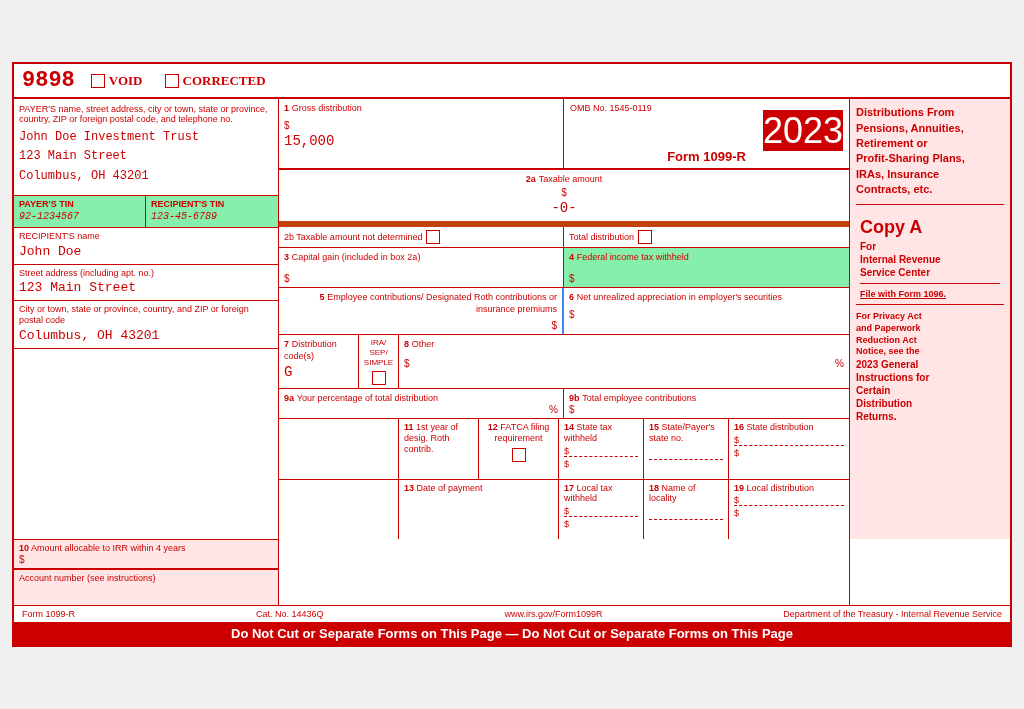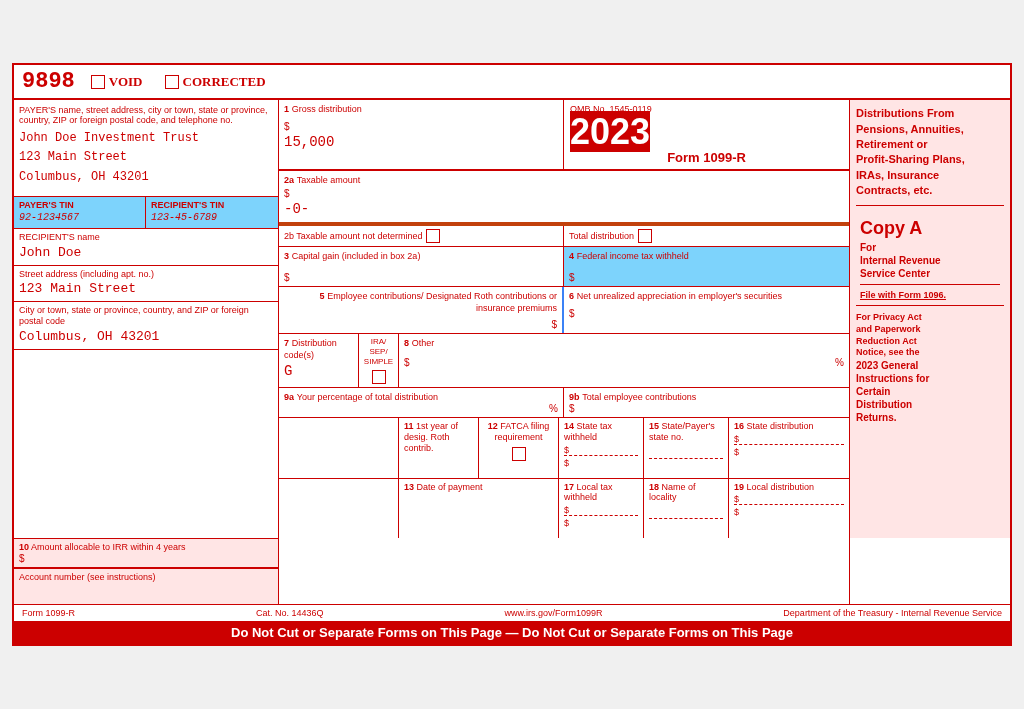--- a/index.html
+++ b/index.html
@@ -160,23 +160,23 @@
     .omb-year-block {
       padding: 4px 6px;
       border-bottom: 1px solid #cc0000;
     }
     .omb-text {
       font-size: 9px;
       color: #cc0000;
     }
     .year-big {
       font-size: 36px;
-      font-weight: bold;
-      color: #cc0000;
-      text-align: left;
+      font-weight: normal;
+      color: #cc0000;
+      text-align: right;
       line-height: 1;
     }
     .year-big span {
       color: white;
       background: #cc0000;
     }
     .form-id {
       font-size: 13px;
       font-weight: bold;
       color: #cc0000;
@@ -262,21 +262,21 @@
       text-align: center;
       font-size: 13px;
       font-weight: bold;
       padding: 4px;
       font-family: Arial, sans-serif;
     }
     .dashed-bottom {
       border-bottom: 1px dashed #cc0000 !important;
     }
     .pink-bg {
-      background: #7dd3fc;
+      background: #86efac;
     }
     .copy-a-block {
       border-bottom: 1px solid #cc0000;
       padding: 4px;
     }
     .copy-a {
       font-size: 18px;
       font-weight: bold;
       color: #cc0000;
     }
@@ -378,21 +378,21 @@
         </div>
         <div class="omb-year-block">
           <div class="omb-text">OMB No. 1545-0119</div>
           <div class="year-big">
             <span>20</span><span>23</span>
           </div>
           <div class="form-id">Form 1099-R</div>
         </div>
       </div>
 
-      <div class="mid-box" style="border-bottom:4px solid #c2410c;">
+      <div class="mid-box" style="border-bottom:6px solid #c2410c;text-align:center;">
         <span class="box-num">2a</span>
         <span class="box-label">Taxable amount</span>
         <div style="margin-top:2px;">
           <span class="cell-dollar">$</span>
           <div class="box-value">-0-</div>
         </div>
       </div>
 
       <div class="row-2b">
         <div class="row-2b-cell">

